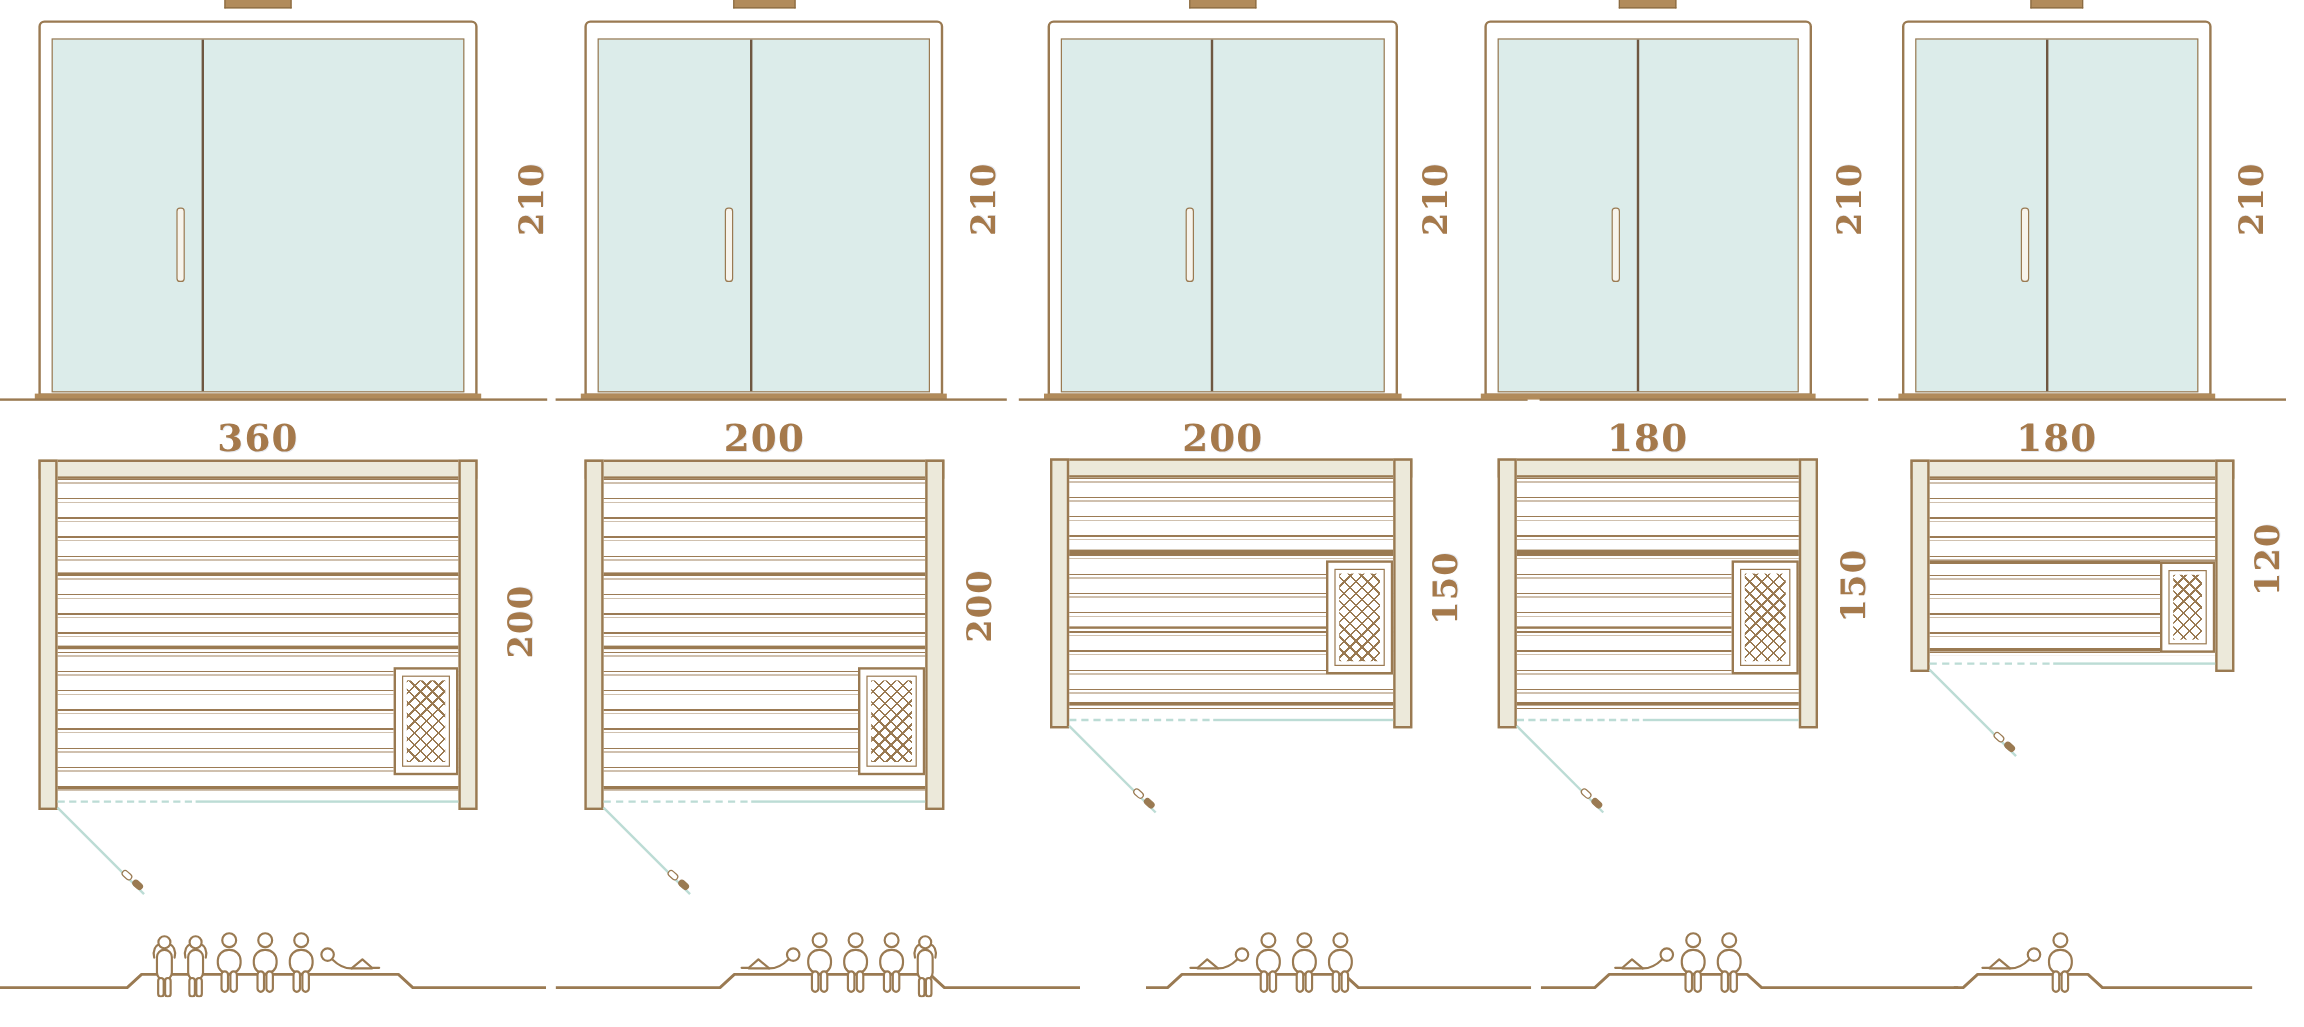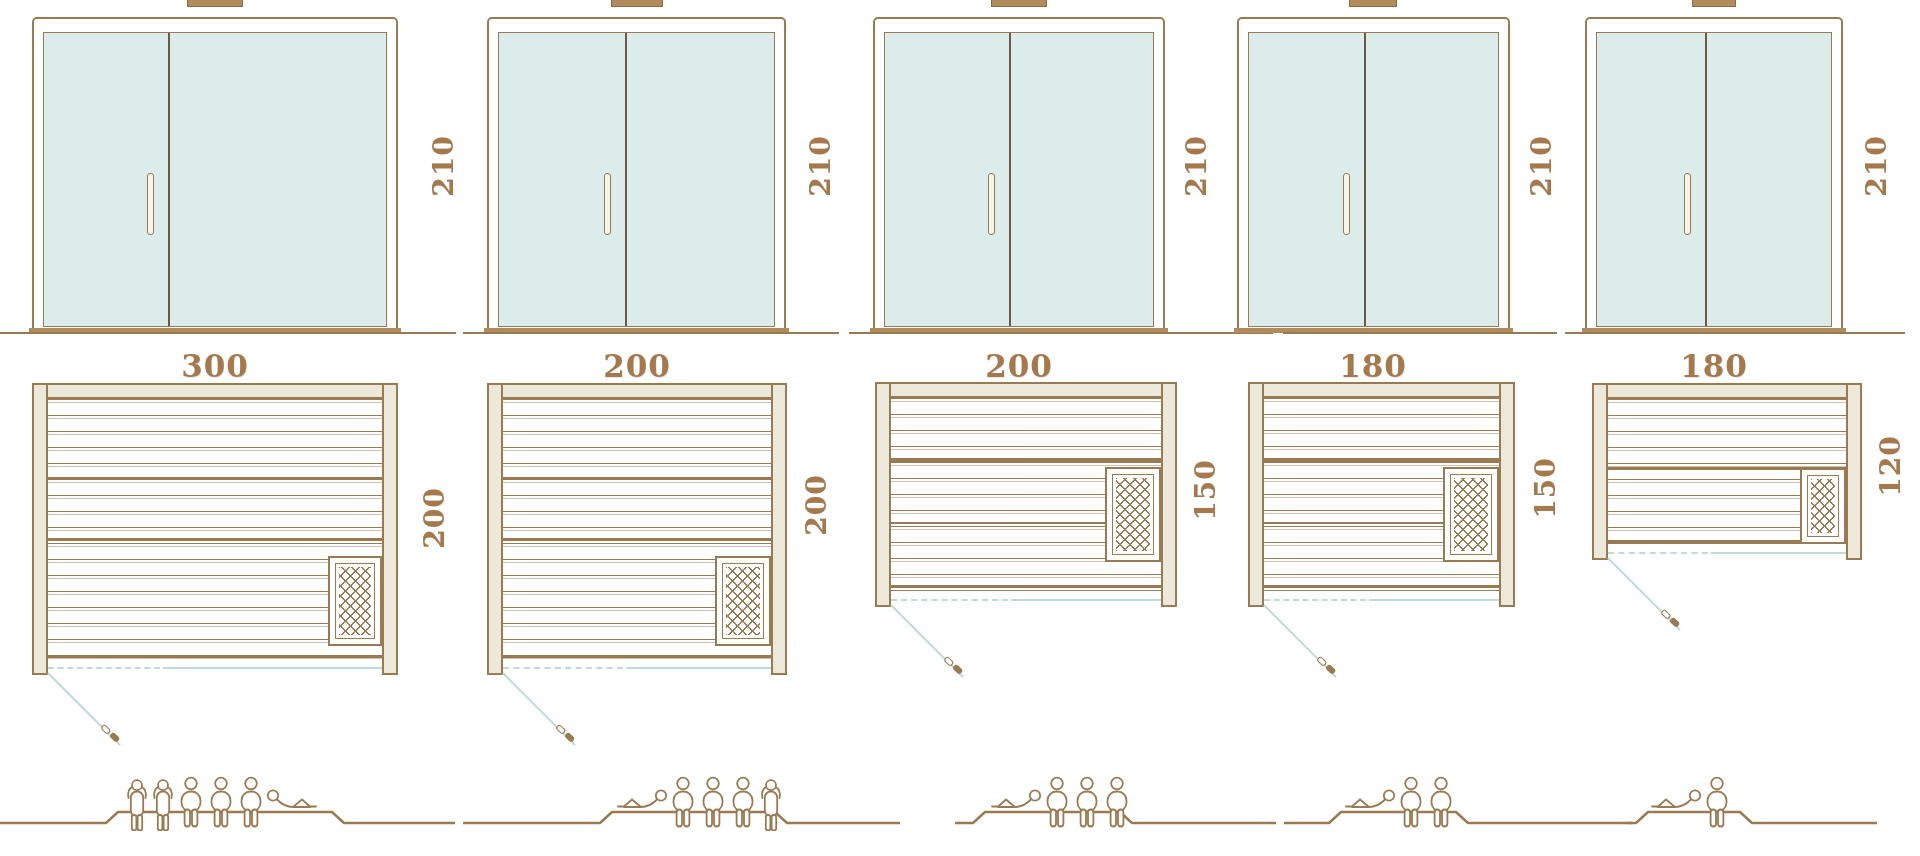--- a/index.html
+++ b/index.html
@@ -57,21 +57,21 @@
       <div class="abs" style="left: 32px; top: 17px; width: 366px; height: 313px;">
         <div class="door-cap" style="left: 155px; top: -17px; width: 56px;"></div>
         <div class="door-frame"></div>
         <div class="glass" style="inset: 15px 11px 3px;">
           <div class="pane-divider" style="left: 124px;"></div>
           <div class="door-handle" style="left: 103px; top: 140px;"></div>
         </div>
         <div class="door-sill" style="left: -3px; right: -3px; top: 311px;"></div>
       </div>
       <div class="groundline" style="left: 0px; width: 456px; top: 332px;"></div>
-      <div class="dim" style="left: 215px; top: 366px;">300</div>
+      <div class="dim" style="left: 215px; top: 366px;">360</div>
       <div class="dim rot" style="left: 443px; top: 166px;">210</div>
       <div class="plan" style="left: 32px; top: 383px; width: 366px; height: 292px;">
         <div class="wallpiece" style="left: 0px; top: 0px; width: 366px; height: 16px;"></div>
         <div class="wallpiece" style="left: 0px; top: 0px; width: 16px; height: 292px;"></div>
         <div class="wallpiece" style="right: 0px; top: 0px; width: 16px; height: 292px;"></div>
         <div class="slats"></div>
         <div class="band" style="top: 94px; height: 3px;"></div>
         <div class="band" style="top: 155px; height: 3px;"></div>
         <div class="band" style="top: 272px; height: 2.5px;"></div>
         <div class="heater" style="left: 296px; top: 173px; width: 54px; height: 90px;">

